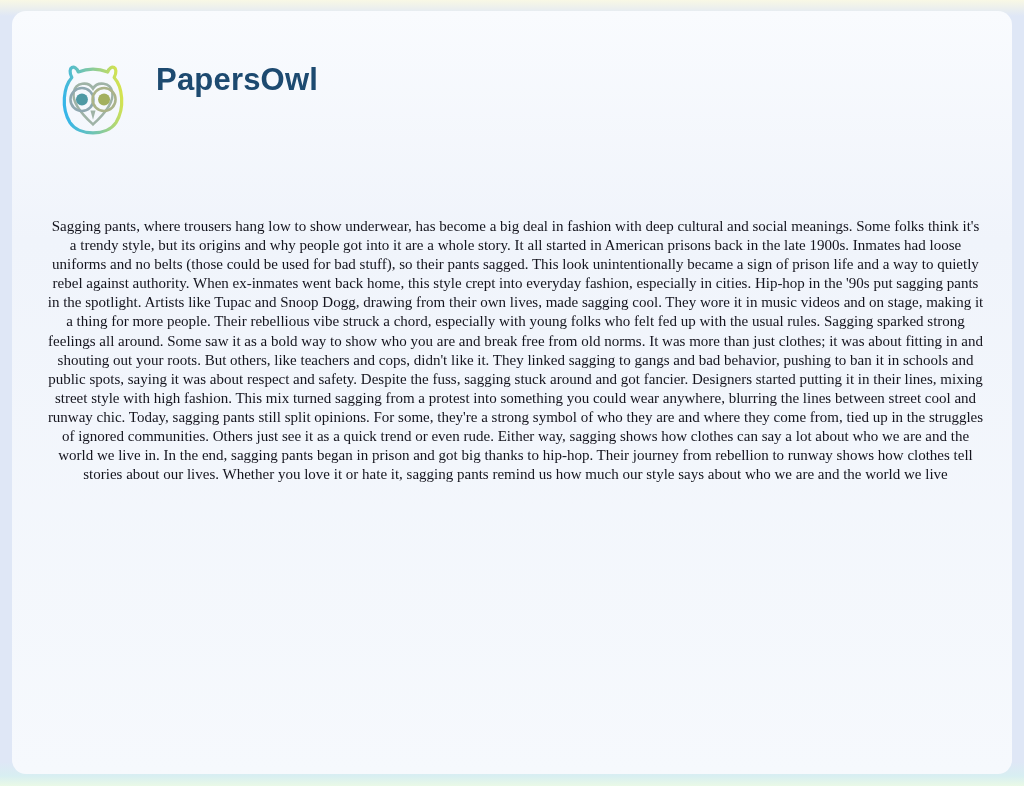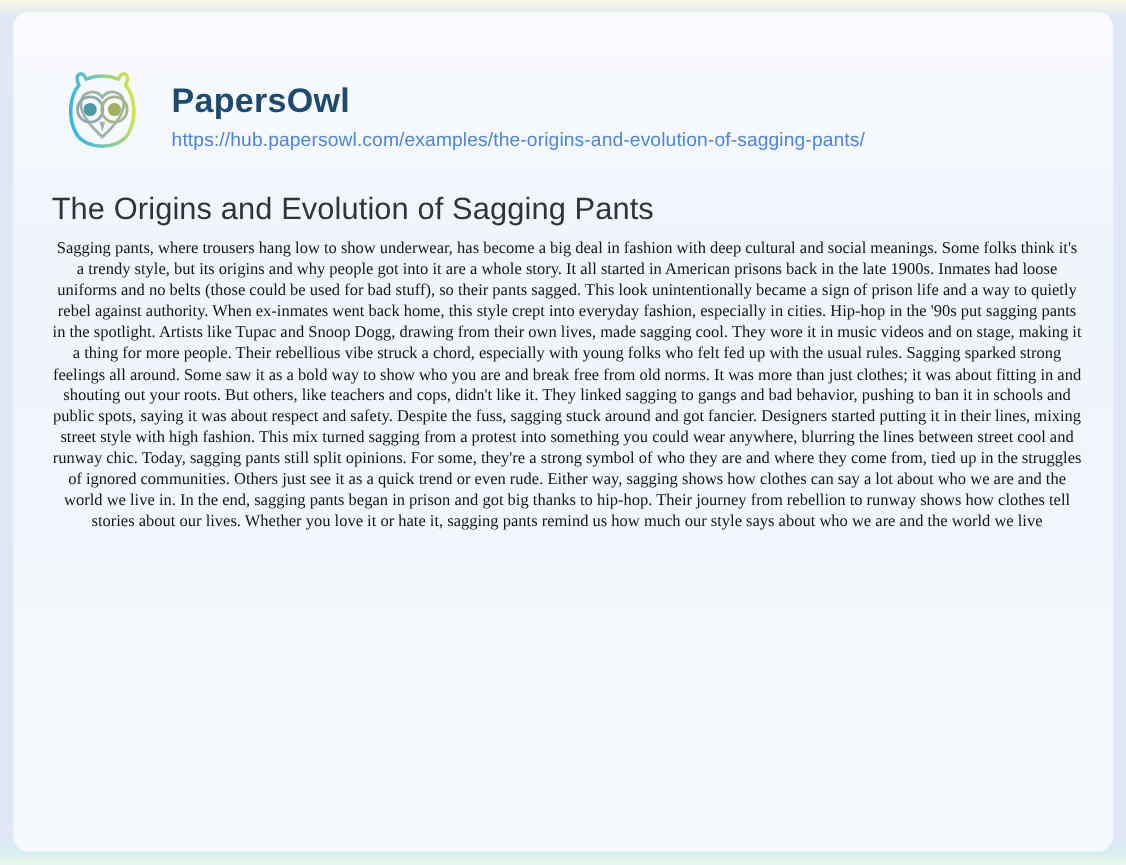--- a/index.html
+++ b/index.html
@@ -35,21 +35,21 @@
     position: absolute;
     left: 35px;
     top: 49px;
     display: flex;
     align-items: flex-start;
     gap: 17px;
   }
 
   .logo { display: block; width: 92px; height: 92px; }
 
-  .header-text { margin-top: 15px; }
+  .header-text { margin-top: 3px; }
 
   .brand {
     font-size: 31px;
     font-weight: 700;
     letter-spacing: 0.2px;
     color: #1d4a70;
     line-height: 1.1;
   }
 
   .url {
@@ -107,22 +107,20 @@
           <path d="M50 31 C 45 23 31 24 29 35 C 27 47 39 60 50 70 C 61 60 73 47 71 35 C 69 24 55 23 50 31 Z" fill="none" stroke="#9fb3a6" stroke-width="2.8"></path>
           <circle cx="38" cy="43" r="12.5" fill="none" stroke="#8fa8b0" stroke-width="2.8"></circle>
           <circle cx="62" cy="43" r="12.5" fill="none" stroke="#aab389" stroke-width="2.8"></circle>
           <circle cx="38" cy="43" r="6.5" fill="#4e99a4"></circle>
           <circle cx="62" cy="43" r="6.5" fill="#a3b05e"></circle>
           <path d="M47.2 55 L52.8 55 L50 65 Z" fill="#9fb3a6"></path>
         </svg>
       </span>
       <div class="header-text">
         <div class="brand">PapersOwl</div>
-        <a class="url">https://hub.papersowl.com/examples/the-origins-and-evolution-of-sagging-pants/</a>
       </div>
     </header>
 
-    <h1 class="title">The Origins and Evolution of Sagging Pants</h1>
 
     <p class="body-text">Sagging pants, where trousers hang low to show underwear, has become a big deal in fashion with deep cultural and social meanings. Some folks think it's a trendy style, but its origins and why people got into it are a whole story. It all started in American prisons back in the late 1900s. Inmates had loose uniforms and no belts (those could be used for bad stuff), so their pants sagged. This look unintentionally became a sign of prison life and a way to quietly rebel against authority. When ex-inmates went back home, this style crept into everyday fashion, especially in cities. Hip-hop in the '90s put sagging pants in the spotlight. Artists like Tupac and Snoop Dogg, drawing from their own lives, made sagging cool. They wore it in music videos and on stage, making it a thing for more people. Their rebellious vibe struck a chord, especially with young folks who felt fed up with the usual rules. Sagging sparked strong feelings all around. Some saw it as a bold way to show who you are and break free from old norms. It was more than just clothes; it was about fitting in and shouting out your roots. But others, like teachers and cops, didn't like it. They linked sagging to gangs and bad behavior, pushing to ban it in schools and public spots, saying it was about respect and safety. Despite the fuss, sagging stuck around and got fancier. Designers started putting it in their lines, mixing street style with high fashion. This mix turned sagging from a protest into something you could wear anywhere, blurring the lines between street cool and runway chic. Today, sagging pants still split opinions. For some, they're a strong symbol of who they are and where they come from, tied up in the struggles of ignored communities. Others just see it as a quick trend or even rude. Either way, sagging shows how clothes can say a lot about who we are and the world we live in. In the end, sagging pants began in prison and got big thanks to hip-hop. Their journey from rebellion to runway shows how clothes tell stories about our lives. Whether you love it or hate it, sagging pants remind us how much our style says about who we are and the world we live</p>
 
   </div>
 </div>
 
 </body></html>

